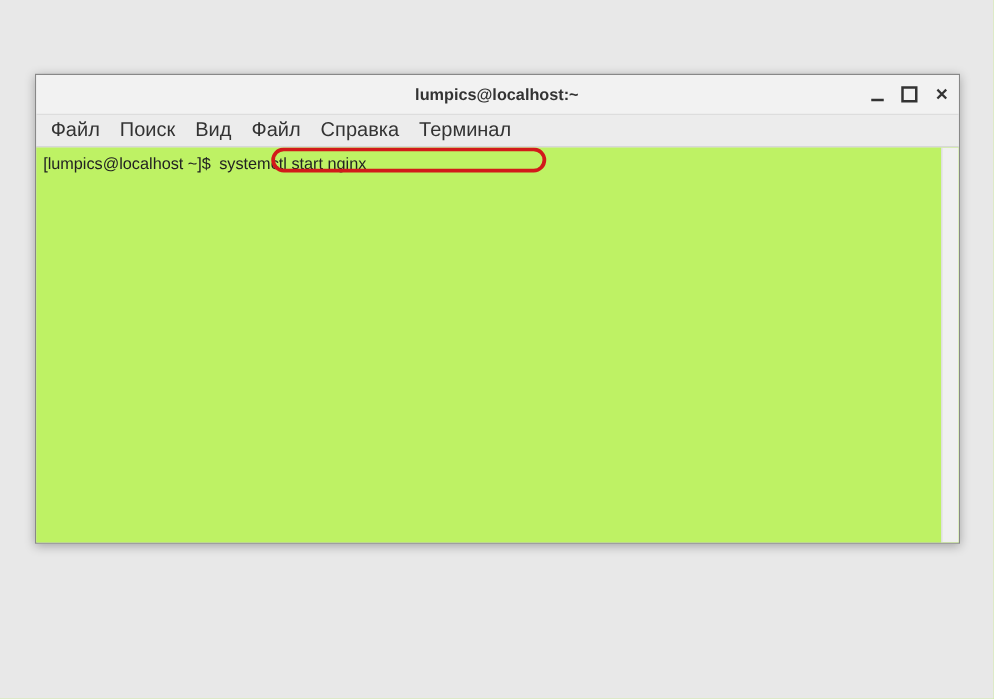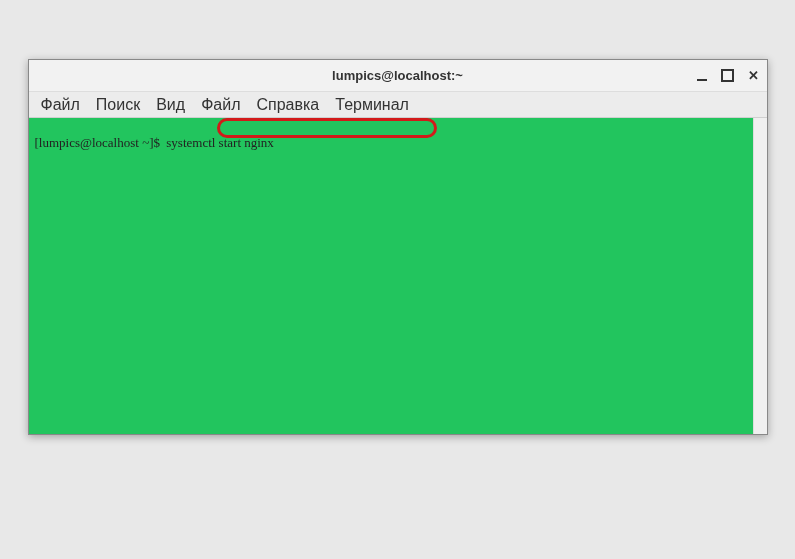--- a/index.html
+++ b/index.html
@@ -84,23 +84,23 @@
       padding: 0 4px;
       font-size: 16px;
     }
     .menu-item {
       padding: 4px 8px;
       cursor: pointer;
       color: #333;
     }
     .terminal-body {
       flex: 1;
-      background: #22c55e;
-      padding: 16px 6px;
-      font-family: Liberation Serif, serif;
+      background: #bef264;
+      padding: 4px 6px;
+      font-family: Liberation Sans, sans-serif;
       font-size: 13px;
       color: #222;
       position: relative;
       overflow: hidden;
     }
     .term-line {
       white-space: pre;
       line-height: 1.4;
     }
     .prompt-part {

